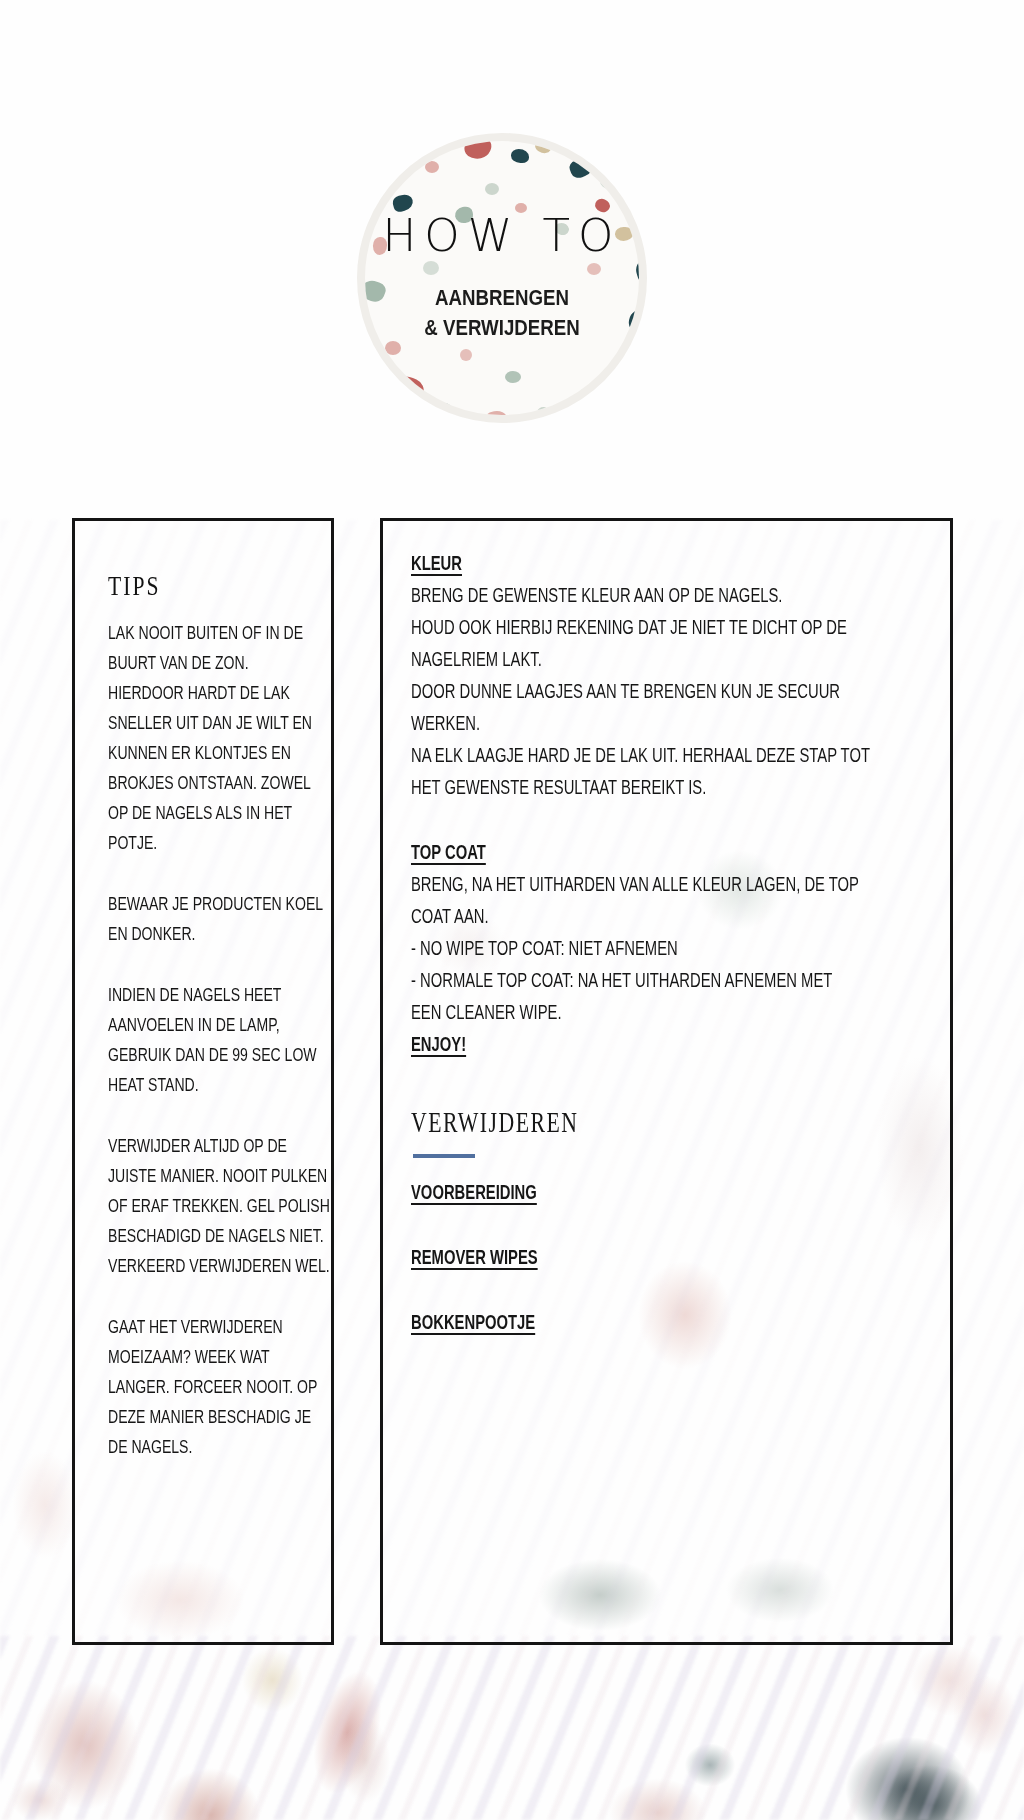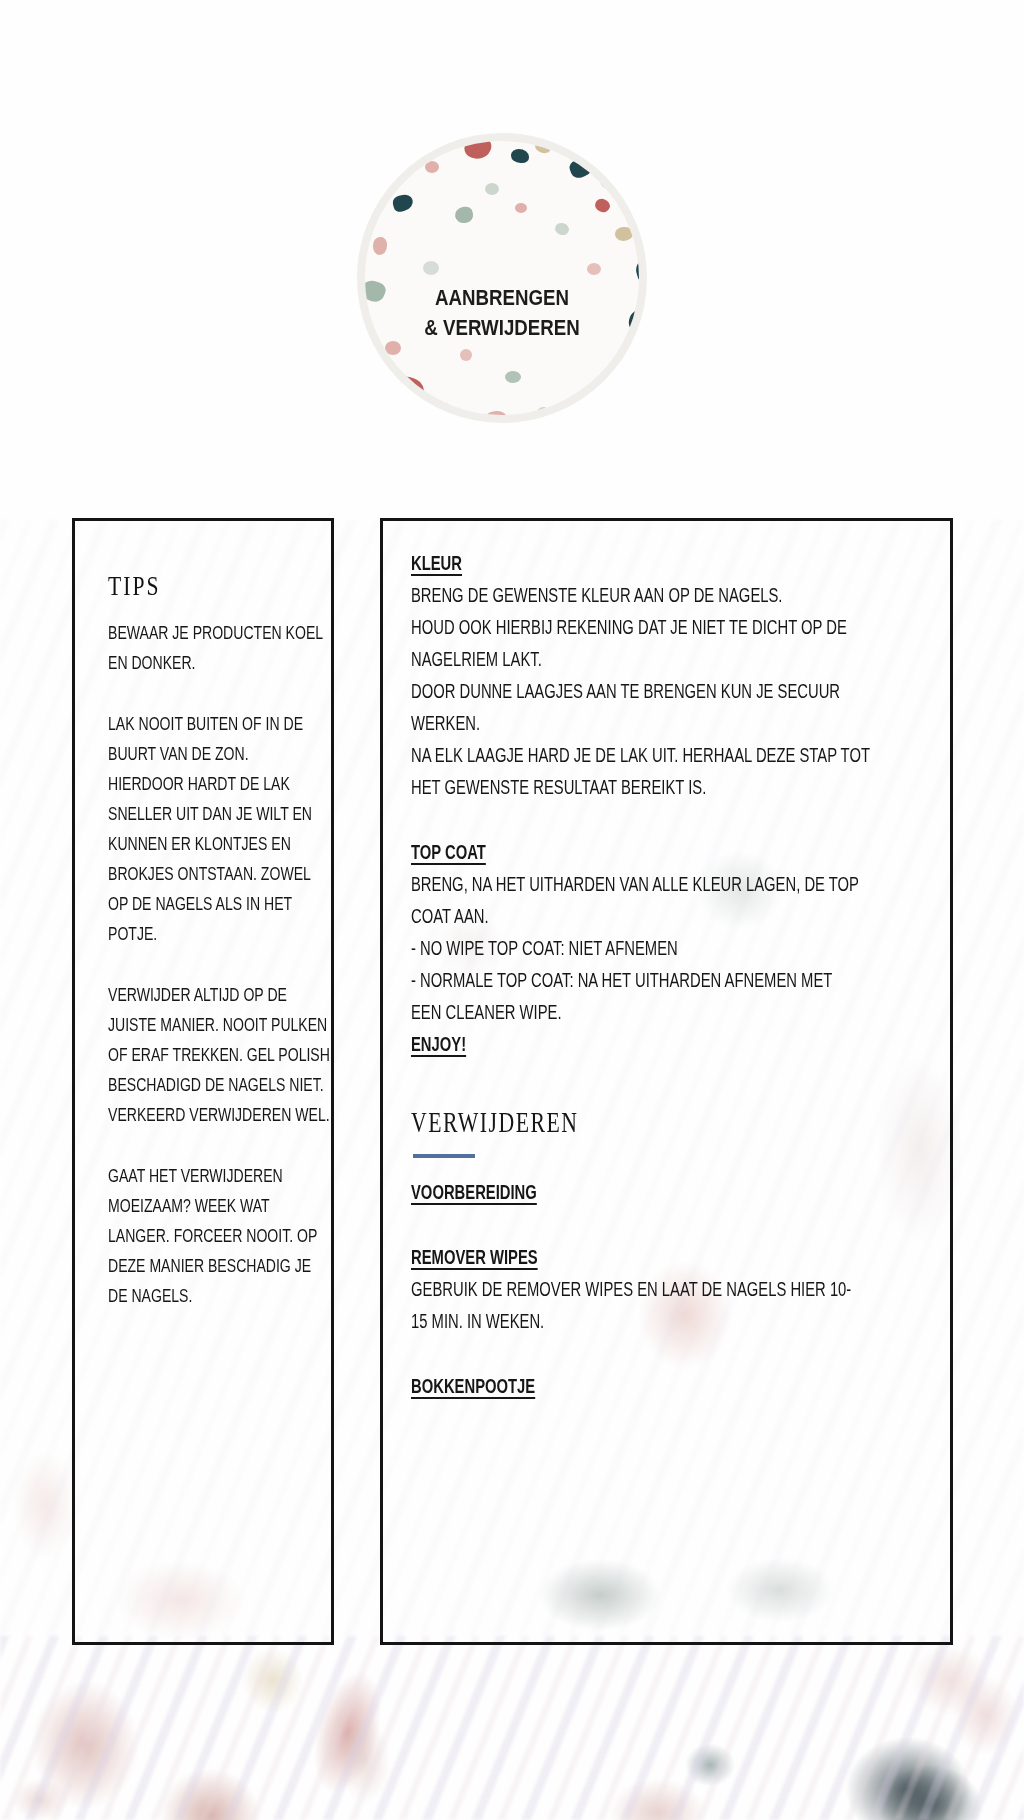--- a/index.html
+++ b/index.html
@@ -115,43 +115,50 @@
       <div class="chip tc1" style="left:230px;top:58px;width:15px;height:13px;border-radius:50%;transform:rotate(20deg);"></div>
       <div class="chip tc6" style="left:120px;top:42px;width:14px;height:12px;border-radius:50%;"></div>
       <div class="chip tc3" style="left:90px;top:66px;width:18px;height:16px;border-radius:55% 45% 50% 55%;transform:rotate(-10deg);"></div>
       <div class="chip tc4" style="left:150px;top:62px;width:12px;height:10px;border-radius:50%;"></div>
       <div class="chip tc6" style="left:190px;top:82px;width:14px;height:12px;border-radius:50%;transform:rotate(15deg);"></div>
       <div class="chip tc6" style="left:58px;top:120px;width:16px;height:14px;border-radius:50%;opacity:.8;"></div>
       <div class="chip tc4" style="left:222px;top:122px;width:14px;height:12px;border-radius:50%;opacity:.8;"></div>
       <div class="chip tc3" style="left:140px;top:230px;width:16px;height:12px;border-radius:50%;opacity:.85;"></div>
       <div class="chip tc4" style="left:95px;top:208px;width:12px;height:12px;border-radius:50%;opacity:.8;"></div>
     </div>
+    <div class="logo-title">HOW TO</div>
     <div class="logo-sub">
       <div>AANBRENGEN</div>
       <div>&amp; VERWIJDEREN</div>
     </div>
   </div>
 
   <div class="box box-left">
     <div class="tips-inner">
       <div class="tips-h">TIPS</div>
       <div>
-          <div class="tp">
-            <div class="tline cond">BEWAAR JE PRODUCTEN KOEL</div>
-            <div class="tline cond">EN DONKER.</div>
-          </div>
           <div class="tp">
             <div class="tline cond">LAK NOOIT BUITEN OF IN DE</div>
             <div class="tline cond">BUURT VAN DE ZON.</div>
             <div class="tline cond">HIERDOOR HARDT DE LAK</div>
             <div class="tline cond">SNELLER UIT DAN JE WILT EN</div>
             <div class="tline cond">KUNNEN ER KLONTJES EN</div>
             <div class="tline cond">BROKJES ONTSTAAN. ZOWEL</div>
             <div class="tline cond">OP DE NAGELS ALS IN HET</div>
             <div class="tline cond">POTJE.</div>
+          </div>
+          <div class="tp">
+            <div class="tline cond">BEWAAR JE PRODUCTEN KOEL</div>
+            <div class="tline cond">EN DONKER.</div>
+          </div>
+          <div class="tp">
+            <div class="tline cond">INDIEN DE NAGELS HEET</div>
+            <div class="tline cond">AANVOELEN IN DE LAMP,</div>
+            <div class="tline cond">GEBRUIK DAN DE 99 SEC LOW</div>
+            <div class="tline cond">HEAT STAND.</div>
           </div>
           <div class="tp">
             <div class="tline cond">VERWIJDER ALTIJD OP DE</div>
             <div class="tline cond">JUISTE MANIER. NOOIT PULKEN</div>
             <div class="tline cond">OF ERAF TREKKEN. GEL POLISH</div>
             <div class="tline cond">BESCHADIGD DE NAGELS NIET.</div>
             <div class="tline cond">VERKEERD VERWIJDEREN WEL.</div>
           </div>
           <div class="tp">
             <div class="tline cond">GAAT HET VERWIJDEREN</div>
@@ -182,21 +189,17 @@
           <div class="iline cond">COAT AAN.</div>
           <div class="iline cond">- NO WIPE TOP COAT: NIET AFNEMEN</div>
           <div class="iline cond">- NORMALE TOP COAT: NA HET UITHARDEN AFNEMEN MET</div>
           <div class="iline cond">EEN CLEANER WIPE.</div>
         </div>
         <div class="ih cond">ENJOY!</div>
         <div class="iserif">VERWIJDEREN</div>
         <div class="irule" style="background: rgb(81, 112, 159);"></div>
         <div class="ih cond">VOORBEREIDING</div>
         <div class="ih cond gapped">REMOVER WIPES</div>
-        <div class="ipara">
-          <div class="iline cond">GEBRUIK DE REMOVER WIPES EN LAAT DE NAGELS HIER 10-</div>
-          <div class="iline cond">15 MIN. IN WEKEN.</div>
-        </div>
         <div class="ih cond gapped">BOKKENPOOTJE</div>
       </div>
   </div>
 
 </div>
 
 </body></html>

